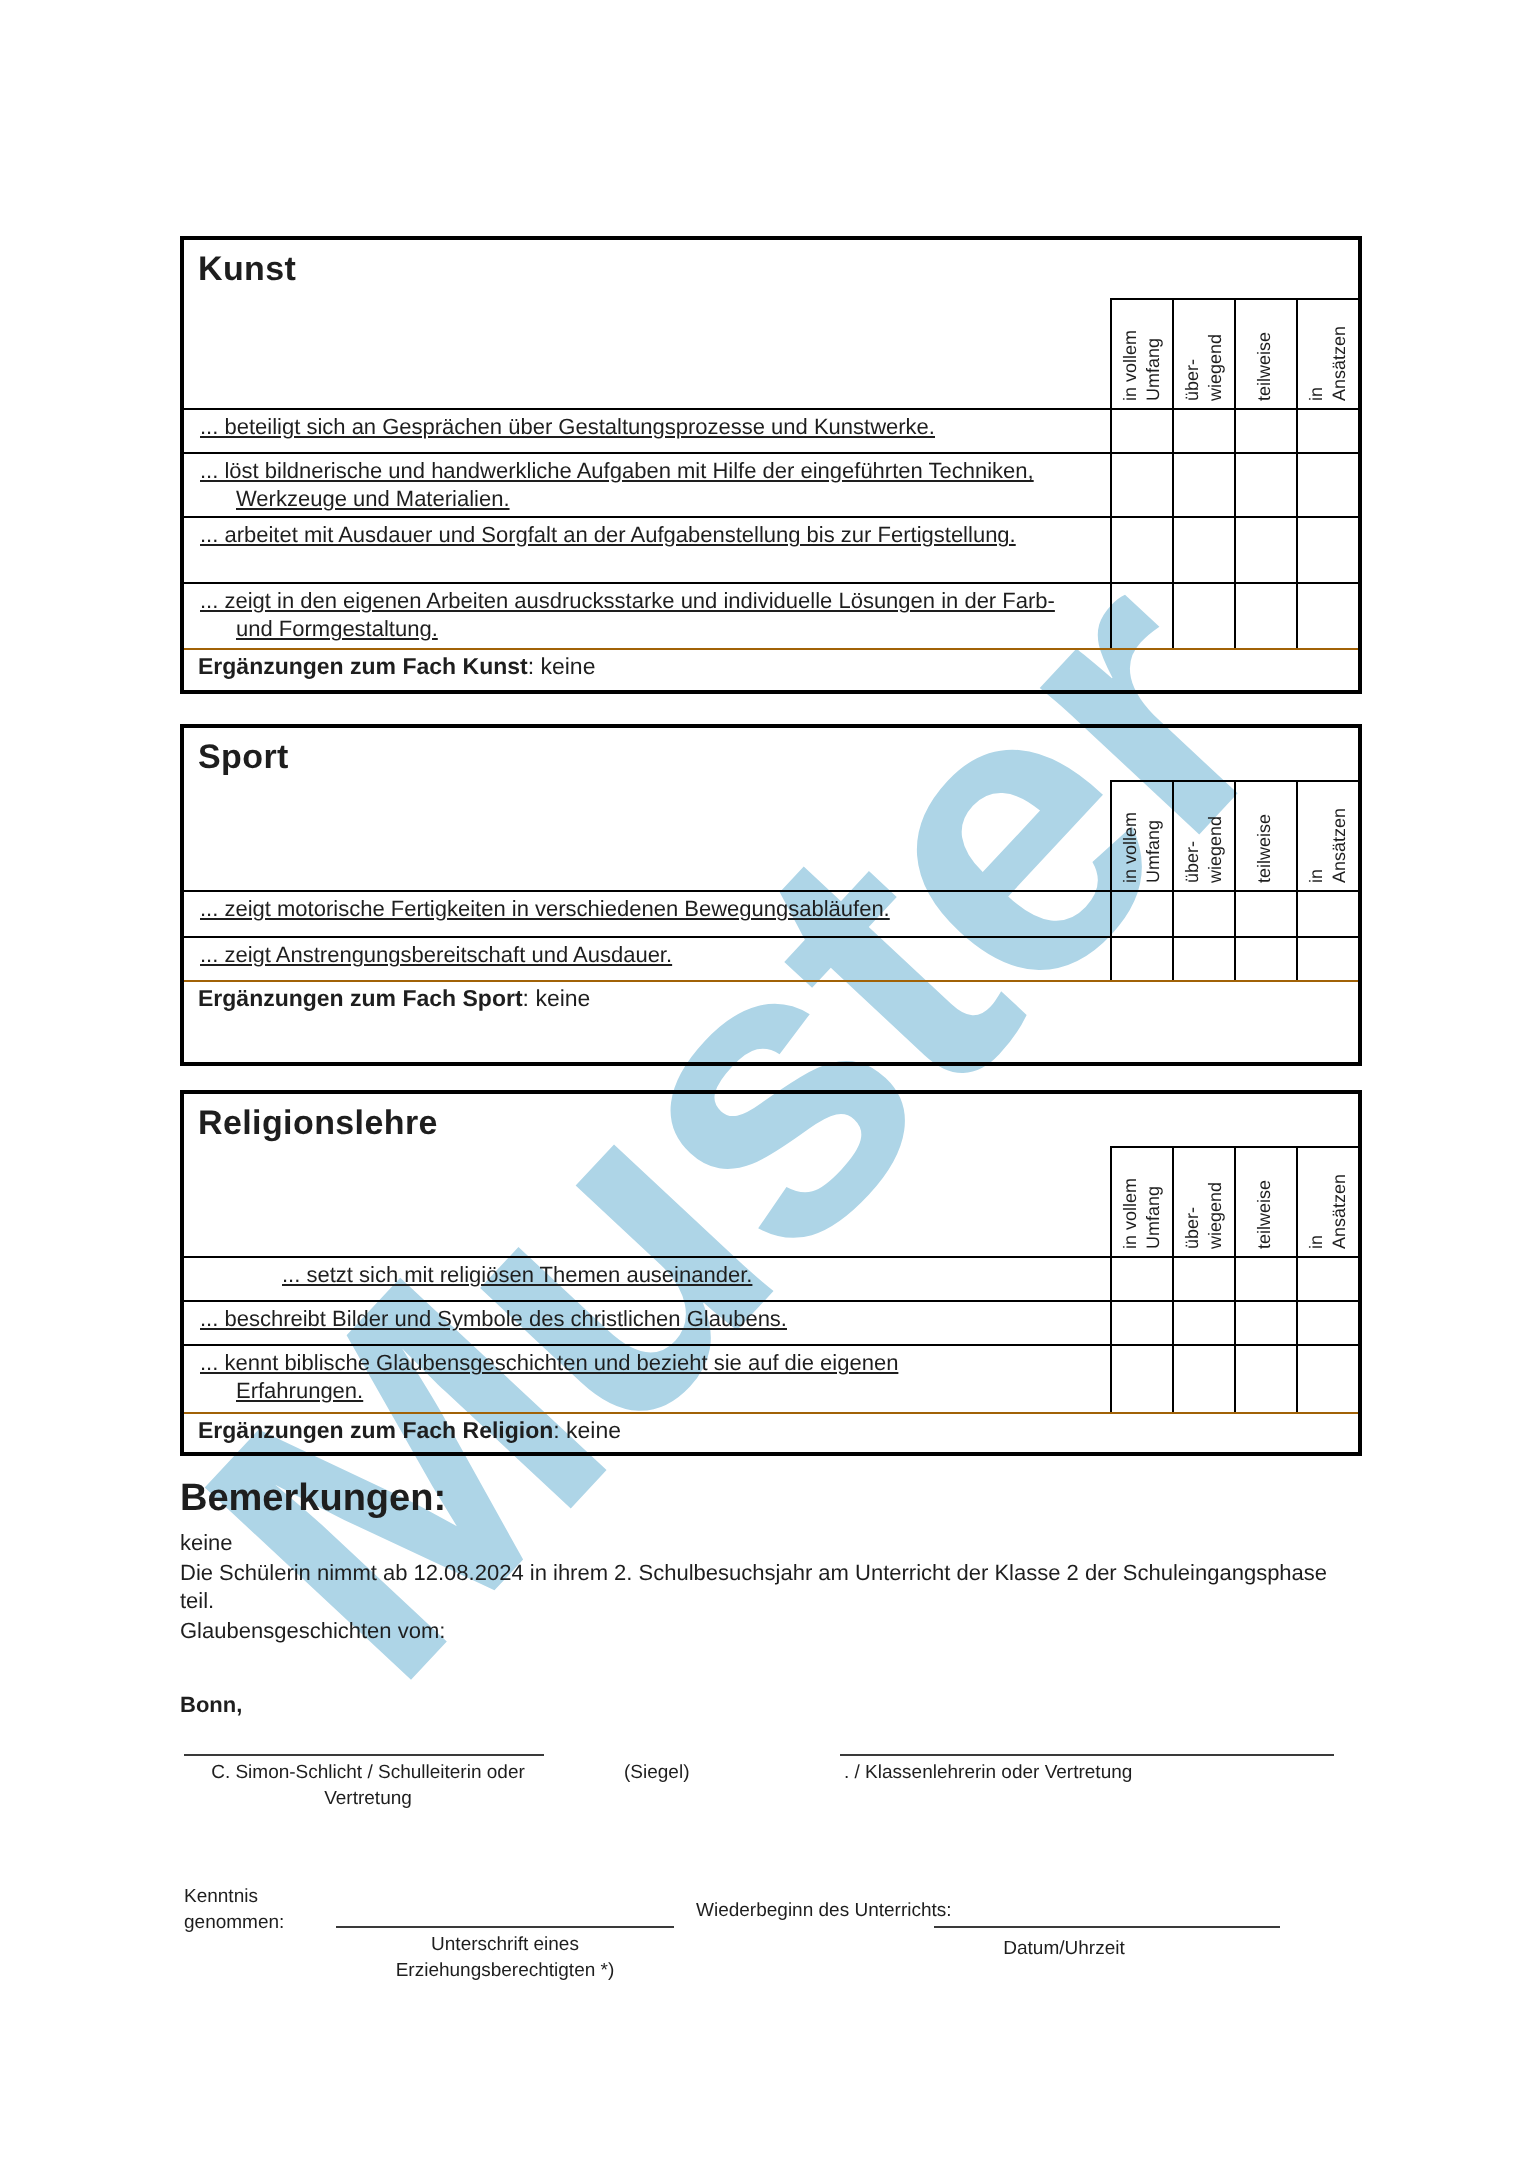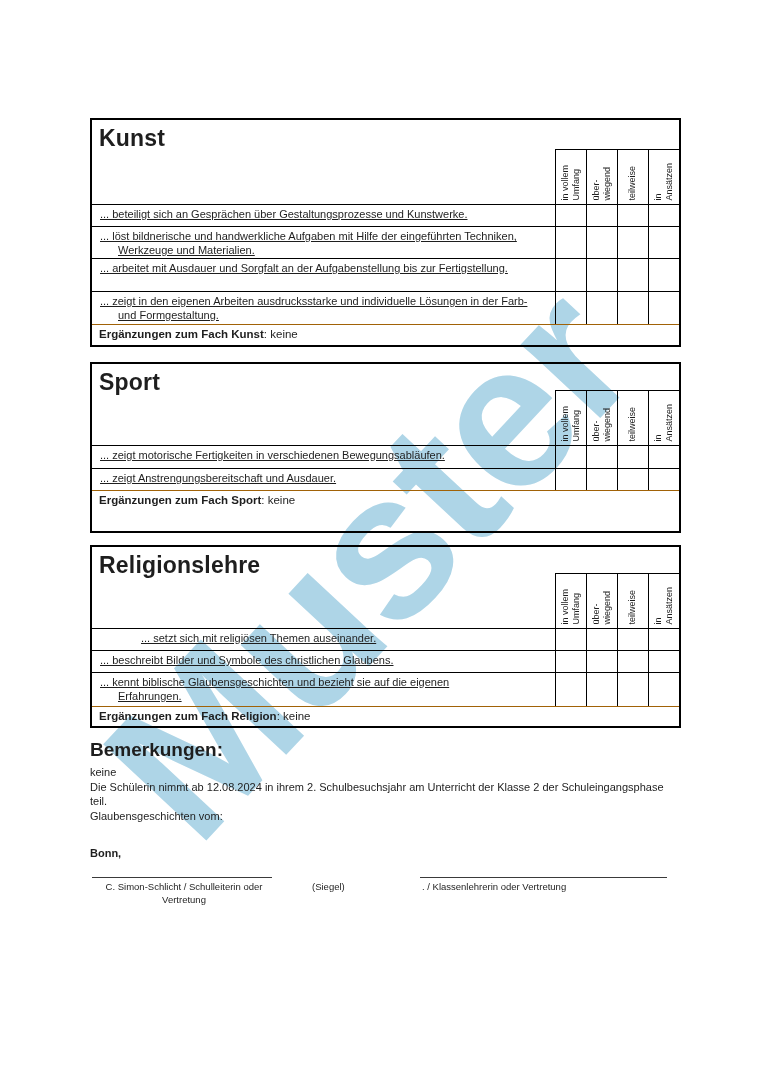--- a/index.html
+++ b/index.html
@@ -35,21 +35,21 @@
     border: 2px solid #000;
     box-sizing: border-box;
     display: flex;
     flex-direction: column;
   }
   .sec-head { position: relative; box-sizing: border-box; }
   .sec-title {
     position: absolute;
     left: 7px;
     top: 5px;
-    font-size: 23px;
+    font-size: 17px;
     font-weight: bold;
     letter-spacing: 0.2px;
   }
   .rhead {
     position: absolute;
     right: 0;
     bottom: 0;
     width: 124px;
     height: 55px;
     border-left: 1px solid #000;
@@ -299,15 +299,25 @@
     </div>
 
     <div class="sigrow">
       <div class="sline sl-left"></div>
       <div class="cap-left smalltxt">C. Simon-Schlicht / Schulleiterin oder Vertretung</div>
       <div class="seal smalltxt">(Siegel)</div>
       <div class="sline sl-right"></div>
       <div class="cap-right smalltxt">. / Klassenlehrerin oder Vertretung</div>
     </div>
 
+    <div class="bottomrow">
+      <div class="ack smalltxt">Kenntnis
+genommen:</div>
+      <div class="gl"></div>
+      <div class="gcap smalltxt">Unterschrift eines
+Erziehungsberechtigten *)</div>
+      <div class="resume smalltxt">Wiederbeginn des Unterrichts:</div>
+      <div class="dl"></div>
+      <div class="dcap smalltxt">Datum/Uhrzeit</div>
+    </div>
 
   </div>
 </div>
 
 </body></html>

